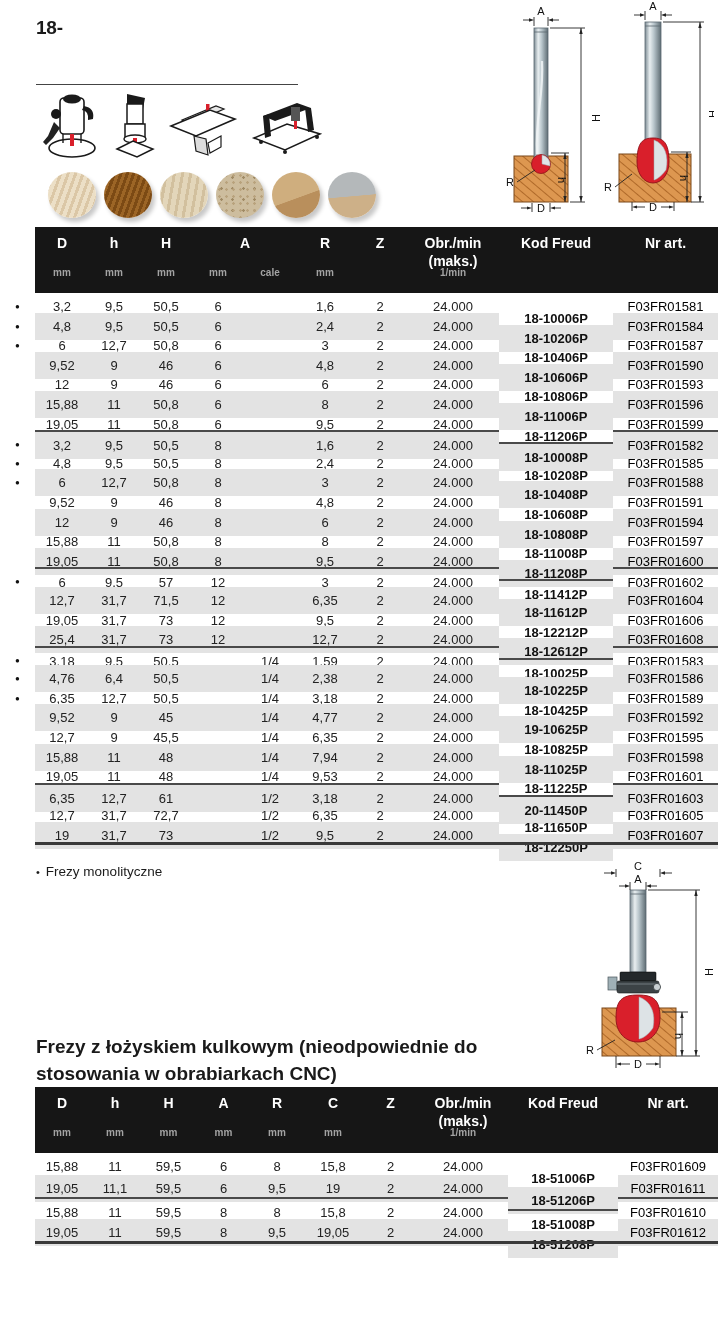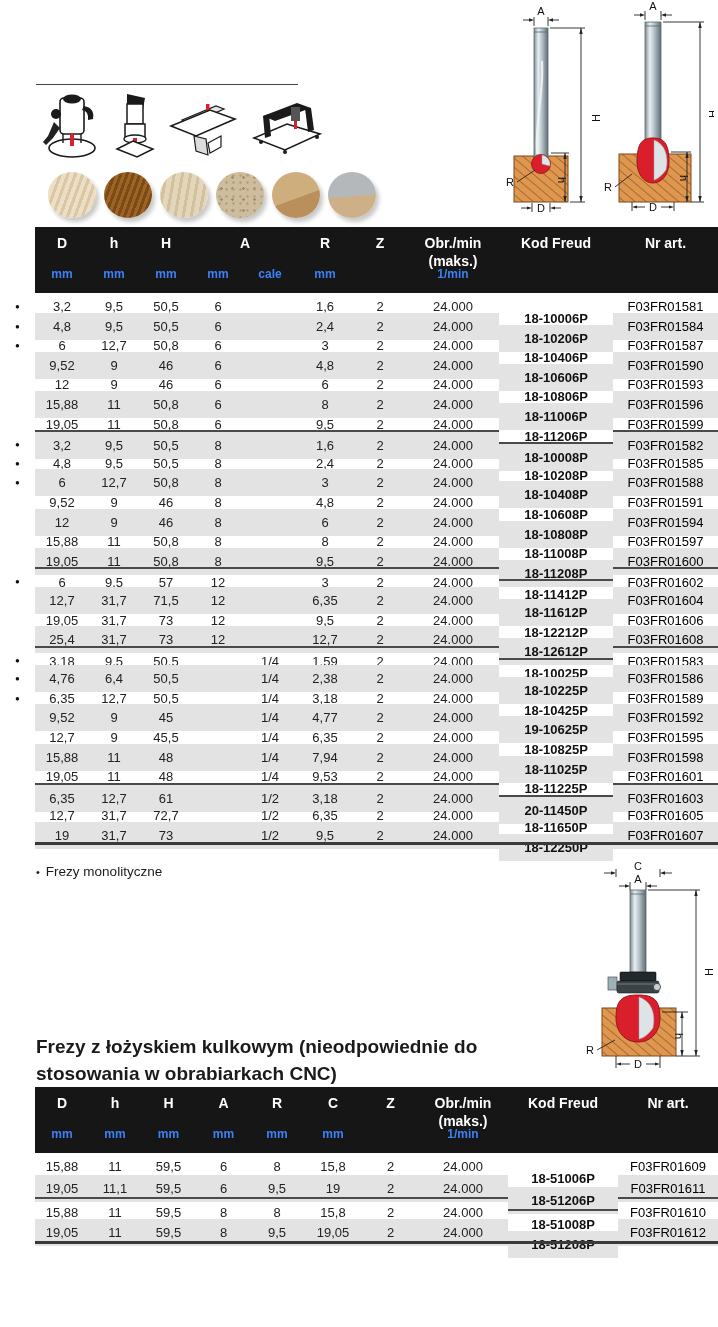--- a/index.html
+++ b/index.html
@@ -24,21 +24,21 @@
   .m4{background:#cdbd9e;background-image:radial-gradient(#b8a27c 1px,transparent 1.5px),radial-gradient(#9f8a64 1px,transparent 1.5px);background-size:7px 7px,11px 11px;}
   .m5{background:linear-gradient(160deg,#cfae7e 55%,#b98f5c 56%);}
   .m6{background:linear-gradient(175deg,#b4b8ba 0 52%,#cdb088 53%);}
 
   
   .thead{background:#161616;color:#fff;display:grid;grid-template-rows:40px 26px;}
   .t1head{left:35px;top:227px;width:683px;height:66px;grid-template-columns:54px 50px 54px 50px 54px 56px 54px 92px 114px 105px;}
   .t2head{left:35px;top:1087px;width:683px;height:66px;grid-template-columns:54px 52px 55px 55px 52px 60px 55px 90px 110px 100px;}
   .hl{grid-row:1;display:flex;align-items:flex-start;justify-content:center;padding-top:7px;
       font-weight:bold;font-size:14px;white-space:pre-line;text-align:center;line-height:1.3;}
-  .hu{grid-row:2;display:flex;align-items:flex-start;justify-content:center;color:#3b82f6;font-weight:bold;font-size:12px;}
+  .hu{grid-row:2;display:flex;align-items:flex-start;justify-content:center;color:#a3a3a3;font-weight:bold;font-size:10px;}
   .rows{left:0;width:718px;}
   #t1rows{top:293px;} #t2rows{top:1153px;}
   .trow{display:grid;box-sizing:border-box;}
   .g1{grid-template-columns:35px 54px 50px 54px 50px 54px 56px 54px 92px 114px 105px;height:19.6px;}
   .g2{grid-template-columns:35px 54px 52px 55px 55px 52px 60px 55px 90px 110px 100px;height:22px;}
   .cell{display:flex;align-items:center;justify-content:center;font-size:13px;color:#222;height:100%;box-sizing:border-box;}
   .alt .cell:not(.bullet){background:#e3e3e3;}
   .sep .cell:not(.bullet){border-top:2px solid #4a4a4a;}
   .bullet{background:#fff;font-size:8px;color:#111;}
   .kod{font-weight:bold;color:#111;margin-top:12px;}
@@ -54,20 +54,21 @@
   
   .dim{stroke:#222;stroke-width:0.9;fill:none;}
   .dimtxt{font-family:"Liberation Sans",sans-serif;font-size:11px;fill:#111;}
   .arr{fill:#222;stroke:none;}
   svg text{user-select:none;}
 </style>
 </head>
 <body>
 
 <div class="abs page-title">
+  <div>18-</div>
 </div>
 <div class="abs title-rule"></div>
 
 <div class="abs machines">
   <span>
     <svg width="62" height="72" viewBox="0 0 62 72">
       <path d="M14 30 L8 44 L3 50 L6 53 L13 46 L20 36 Z" fill="#222"></path>
       <ellipse cx="32" cy="56" rx="23" ry="9" fill="#fff" stroke="#1a1a1a" stroke-width="1.6"></ellipse>
       <rect x="20" y="6" width="24" height="36" rx="4" fill="#fff" stroke="#1a1a1a" stroke-width="1.6"></rect>
       <ellipse cx="32" cy="7" rx="9" ry="4.5" fill="#1a1a1a"></ellipse>

